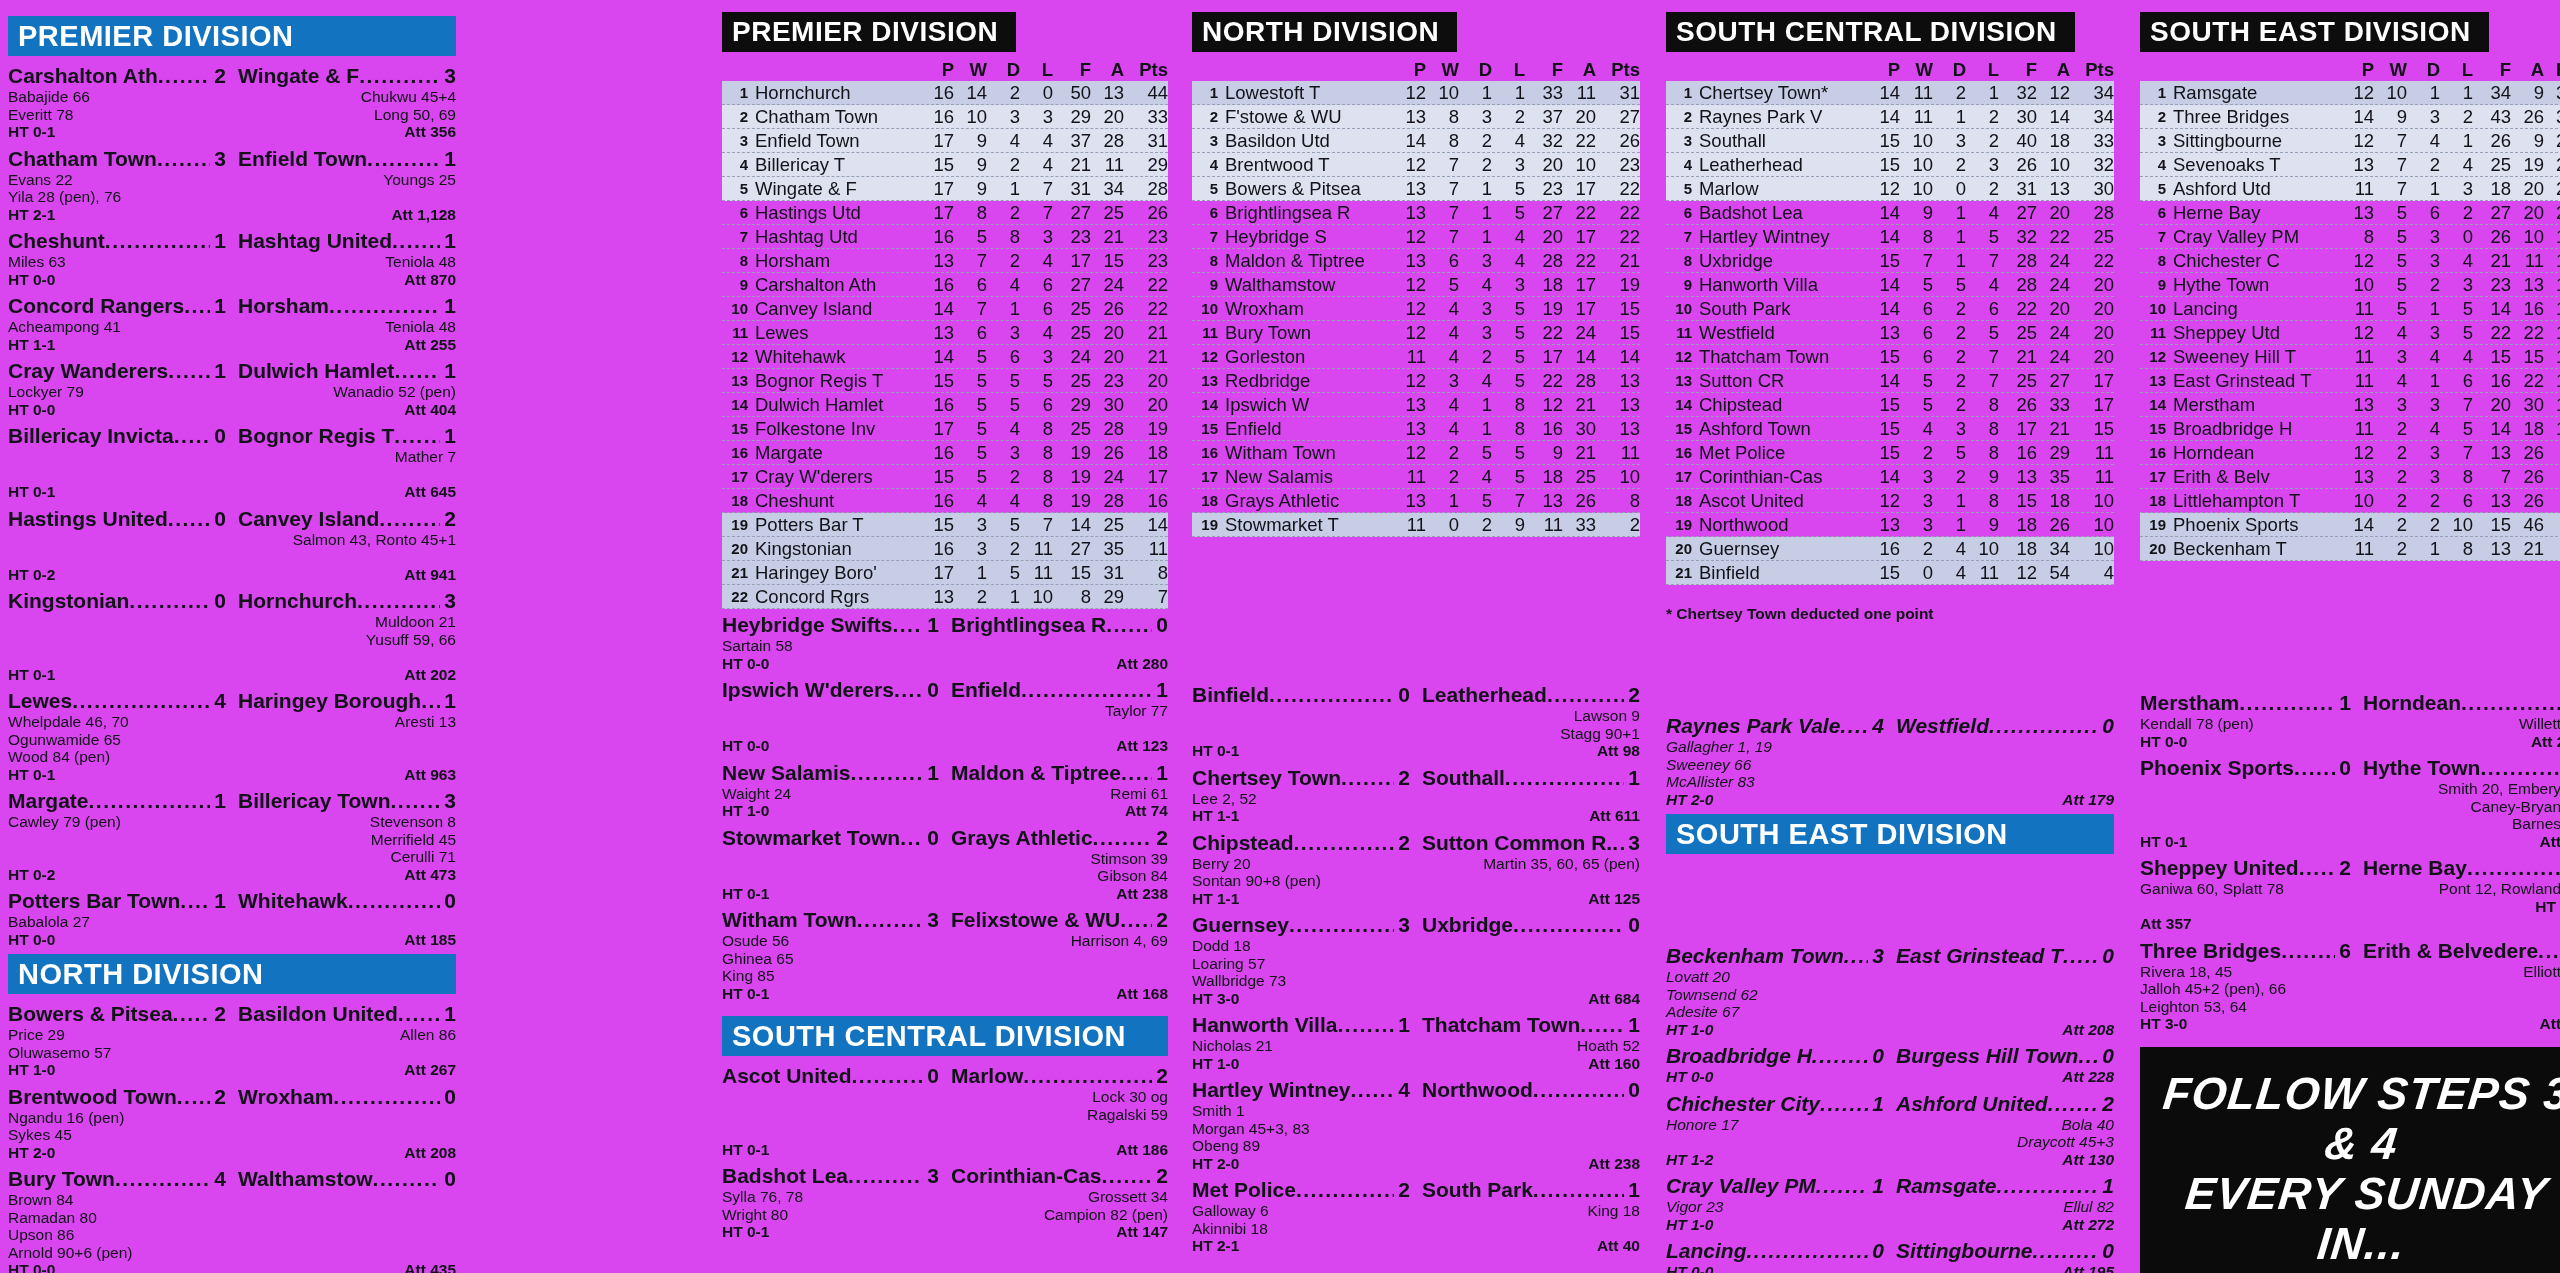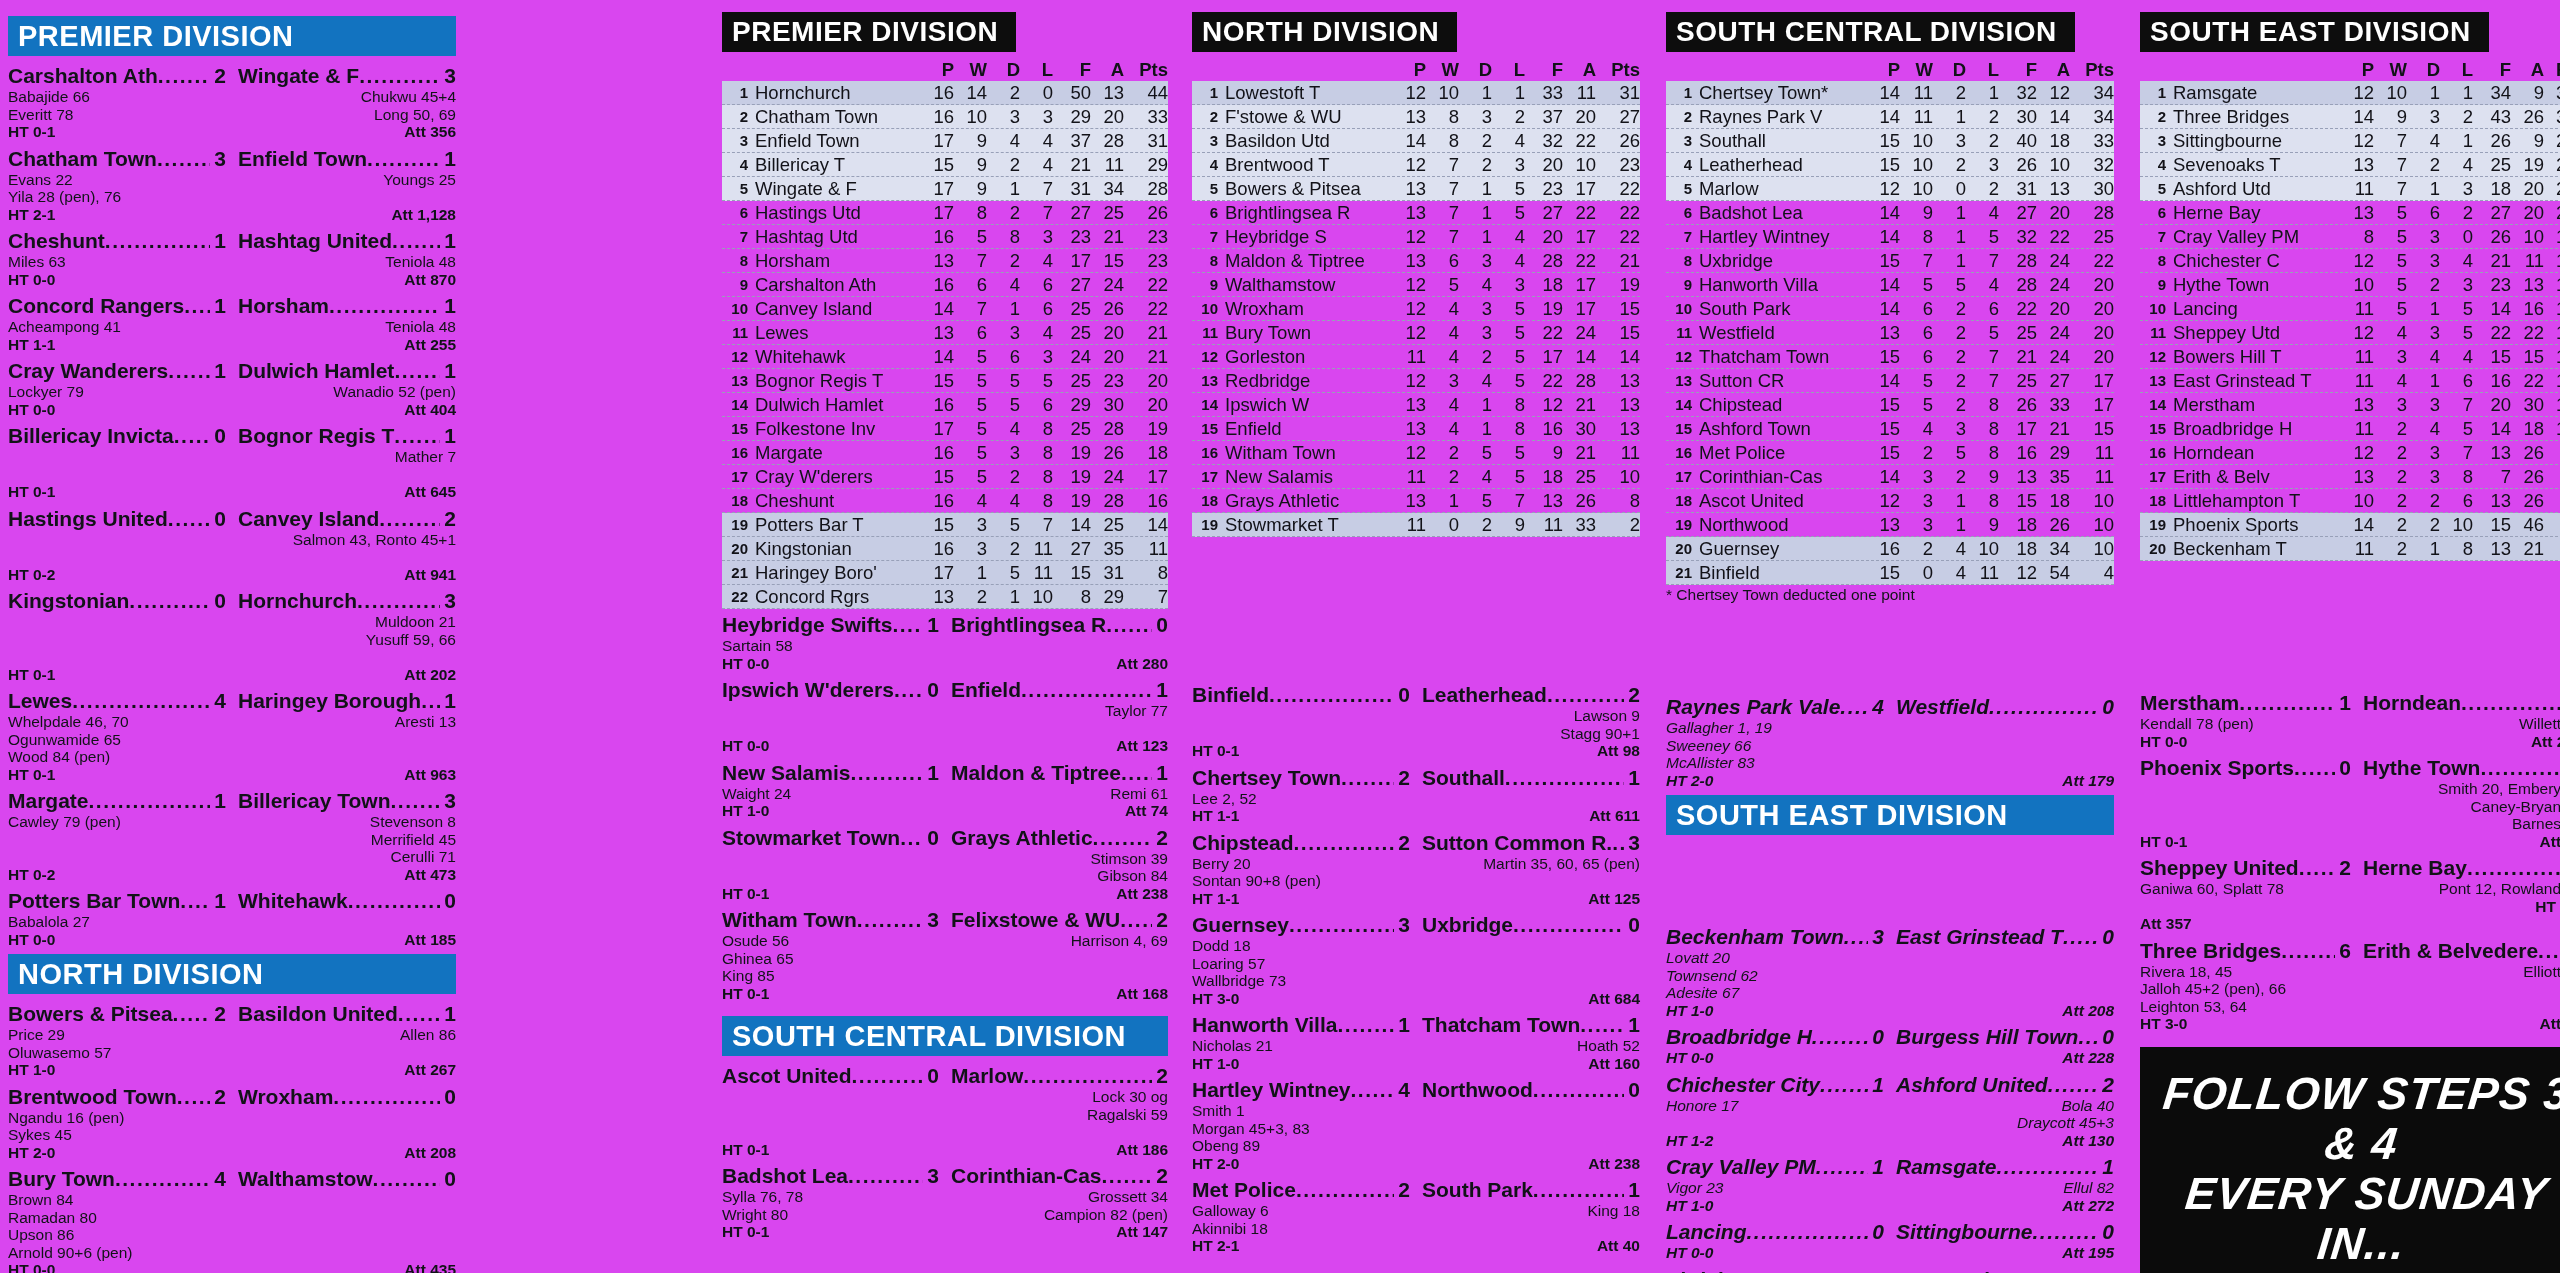--- a/index.html
+++ b/index.html
@@ -24,21 +24,21 @@
   .thead{font-weight:700;}
   .trow{border-bottom:1px dashed #98a0b8;}
   .trow.s1{background:#c7cde4;}
   .trow.s2{background:#dde1f0;}
   .rk{width:26px;text-align:right;font-weight:700;font-size:15px;flex:none;}
   .tm{flex:1;padding-left:7px;white-space:nowrap;overflow:hidden;}
   .tc{width:33px;text-align:right;flex:none;}
   .tc.cf{width:38px;}
   .tc.cpts{width:44px;}
   #c5 .tc.cpts{text-align:left;padding-left:12px;width:32px;}
-  .foot{font-weight:400;font-size:15.5px;line-height:20px;padding-top:0;}
+  .foot{font-weight:700;font-size:15.5px;line-height:20px;padding-top:19px;}
 
   
   .results{margin-top:4px;}
   #c1 .results{margin-top:0;}
   #c3 .results{margin-top:146px;}
   #c4 .results{margin-top:90px;font-style:italic;}
   #c5 .results{margin-top:130px;width:434px;}
   .res{margin-bottom:6px;}
   .rtitle{display:flex;gap:12px;font-weight:700;font-size:21px;line-height:24px;white-space:nowrap;}
   .hhalf,.ahalf{flex:1;display:flex;min-width:0;}
@@ -1836,21 +1836,21 @@
           <span class="tc">12</span>
           <span class="tc">4</span>
           <span class="tc">3</span>
           <span class="tc">5</span>
           <span class="tc cf">22</span>
           <span class="tc">22</span>
           <span class="tc cpts">1</span>
         </div>
         <div class="trow">
           <span class="rk">12</span>
-          <span class="tm">Bowers Hill T</span>
+          <span class="tm">Sweeney Hill T</span>
           <span class="tc">11</span>
           <span class="tc">3</span>
           <span class="tc">4</span>
           <span class="tc">4</span>
           <span class="tc cf">15</span>
           <span class="tc">15</span>
           <span class="tc cpts">1</span>
         </div>
         <div class="trow">
           <span class="rk">13</span>

